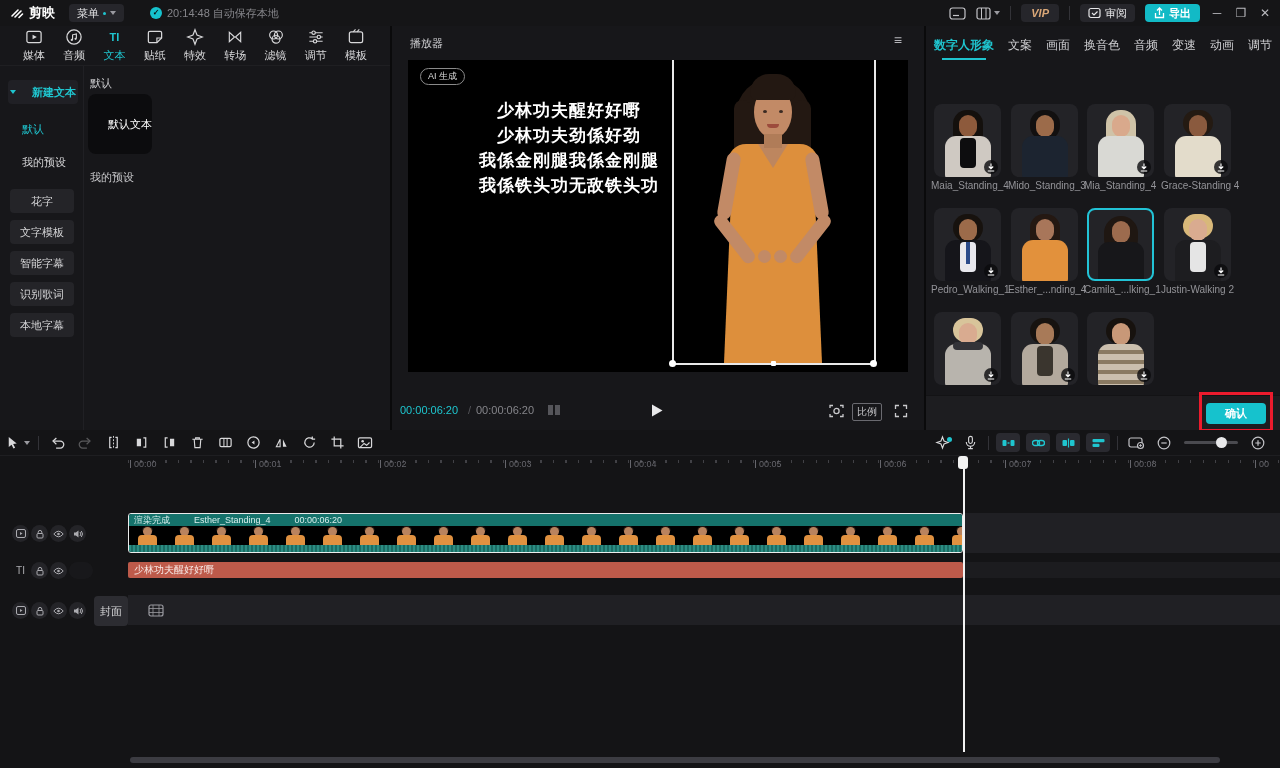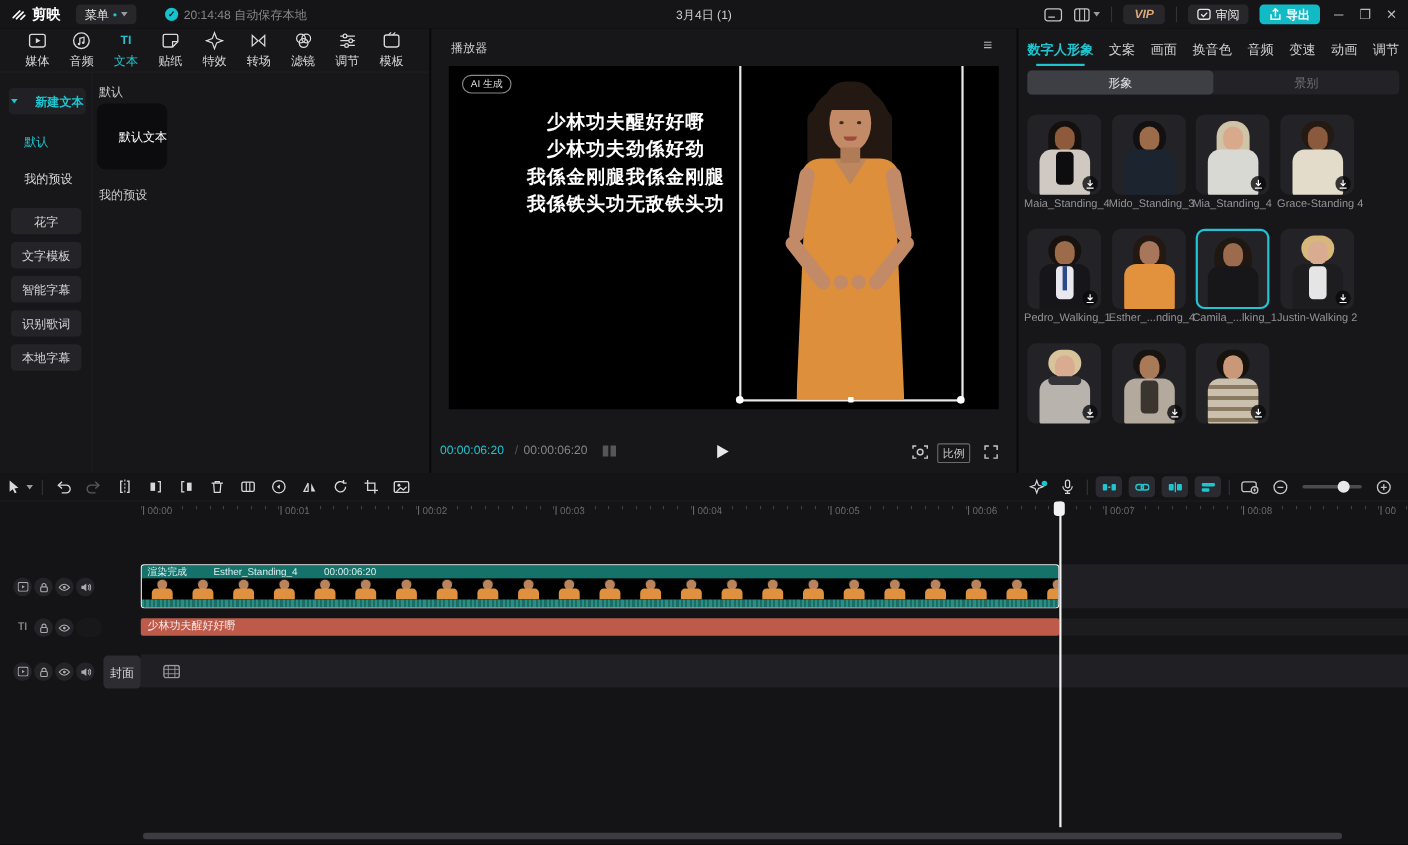--- a/index.html
+++ b/index.html
@@ -112,21 +112,20 @@
     </div>
     <div class="pill-btn" style="margin-left:14px;">
       <span>菜单</span>
       <span style="width:3px;height:3px;border-radius:50%;background:#1fc5cf;"></span>
       <span class="chev"></span>
     </div>
     <div class="autosave">
       <span class="save-check">✓</span>
       <span>20:14:48 自动保存本地</span>
     </div>
-    <div class="doc-title">3月4日 (1)</div>
     <div class="top-right">
       <svg width="17" height="13" viewBox="0 0 17 13">
           <rect x="1" y="1" width="15" height="11" rx="2.5" stroke="#c4c4c8" fill="none" stroke-width="1.2"></rect>
           <path d="M4 8.5 h6" stroke="#c4c4c8" stroke-width="1.2"></path>
         </svg>
       <span style="display:flex;align-items:center;gap:3px;">
         <svg width="15" height="13" viewBox="0 0 15 13">
             <rect x="1" y="1" width="13" height="11" rx="2" stroke="#c4c4c8" fill="none" stroke-width="1.2"></rect>
             <path d="M5.5 1 v11 M10 1 v11" stroke="#c4c4c8" stroke-width="1"></path>
           </svg>
@@ -315,24 +314,20 @@
     <div class="rtabs">
       <span class="rtab active">数字人形象</span>
       <span class="rtab">文案</span>
       <span class="rtab">画面</span>
       <span class="rtab">换音色</span>
       <span class="rtab">音频</span>
       <span class="rtab">变速</span>
       <span class="rtab">动画</span>
       <span class="rtab">调节</span>
     </div>
-    <div class="seg">
-      <div class="on">形象</div>
-      <div>景别</div>
-    </div>
 
     <div class="avgrid">
 
       <div class="avcard" style="left:8px;top:8px;">
         <div class="fig">
             <i class="f-hair" style="background:#14100d;height:46px;"></i>
             <i class="f-face" style="background:#8d5a3c;"></i>
             <i class="f-torso" style="background:#cfc9c2;"></i>
             <i class="f-inner" style="background:#0d0d0f;"></i>
           </div>
@@ -463,20 +458,24 @@
             <i class="f-torso" style="background:repeating-linear-gradient(180deg,#cbbfae 0 6px,#8a7a62 6px 10px);"></i>
           </div>
         <div class="dl">
             <svg width="8" height="9" viewBox="0 0 8 9">
               <path d="M4 0.5 v5 M1.8 3.5 L4 5.7 6.2 3.5 M0.8 8 h6.4" stroke="#fff" stroke-width="1.1" fill="none"></path>
             </svg>
           </div>
       </div>
     </div>
 
+    <div class="rfooter">
+      <div class="confirm">确认</div>
+      <div class="redbox"></div>
+    </div>
   </div>
 
   <div class="tl">
     <div class="tl-toolbar">
       <div class="tico" style="width:34px;">
         <svg width="15" height="15" viewBox="0 0 16 16">
             <path d="M4 2 L12.5 9 L8.7 9.6 L10.8 13.6 L9 14.4 L7 10.4 L4 12.8z" fill="#d8d8da"></path>
           </svg>
         <span class="chev" style="margin-left:4px;"></span>
       </div>

